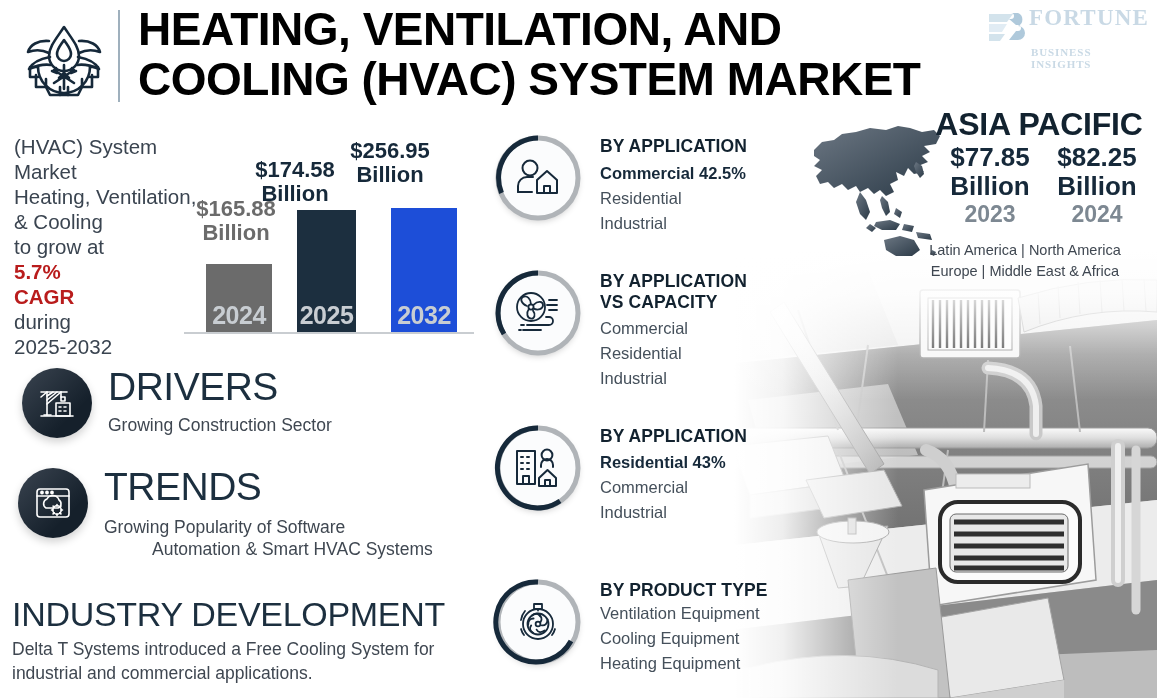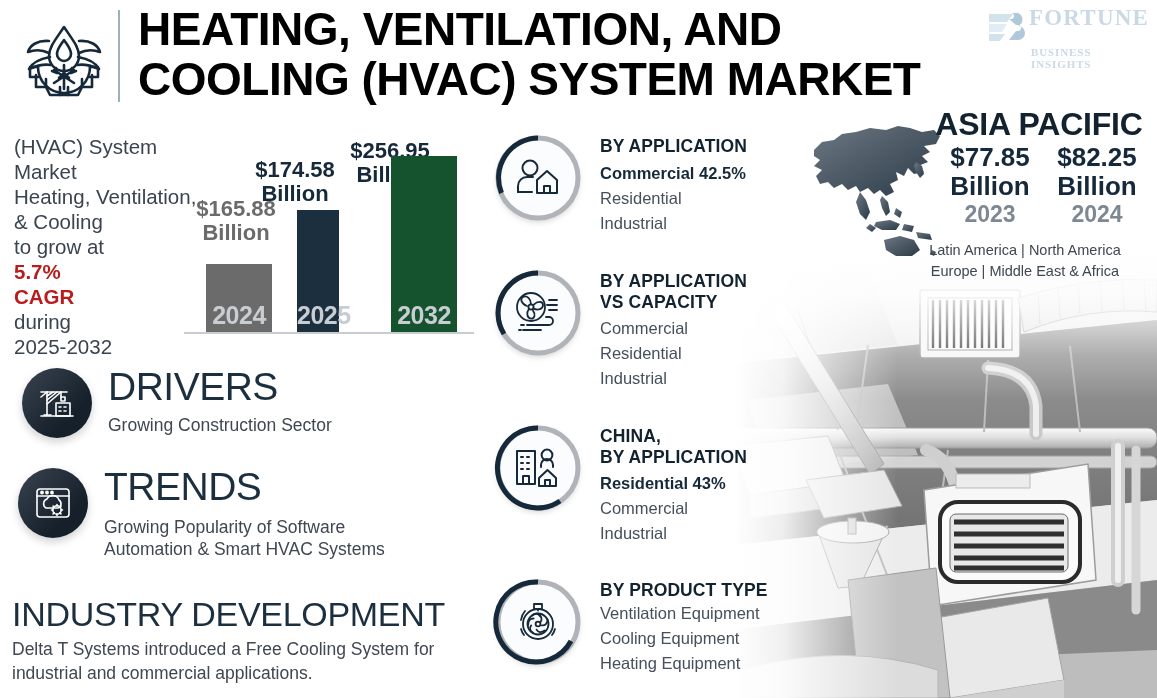--- a/index.html
+++ b/index.html
@@ -260,29 +260,29 @@
       <div>Billion</div>
     </div>
     <div class="bar" style="left:28px; width:66px; height:68px; background:#6b6b6b;">
       <div class="bar-year">2024</div>
     </div>
 
     <div class="bar-lbl" style="left:52px; top:18px; color:#16293a;">
       <div>$174.58</div>
       <div>Billion</div>
     </div>
-    <div class="bar" style="left:119px; width:42px; height:122px; background:#1c2f3f;">
+    <div class="bar" style="left:119px; width:59px; height:122px; background:#1c2f3f;">
       <div class="bar-year">2025</div>
     </div>
 
     <div class="bar-lbl" style="left:147px; top:-1px; color:#16293a;">
       <div>$256.95</div>
       <div>Billion</div>
     </div>
-    <div class="bar" style="left:213px; width:66px; height:176px; background:#14532d;">
+    <div class="bar" style="left:213px; width:66px; height:124px; background:#1d4ed8;">
       <div class="bar-year">2032</div>
     </div>
     <div class="axis"></div>
   </div>
 
   <div class="blk" style="left:22px; top:368px; width:420px; height:80px;">
     <div class="blk-ic">
       <svg width="40" height="40" viewBox="0 0 40 40" fill="none" stroke="#ffffff" stroke-width="1.6" stroke-linecap="round" stroke-linejoin="round">
         <path d="M4 9 H30"></path>
           <path d="M10 9 V32"></path>
@@ -309,21 +309,21 @@
           <circle cx="14" cy="9.5" r="1.1" fill="#fff"></circle>
         <circle cx="19" cy="9.5" r="1.1" fill="#fff"></circle>
         <path d="M13 25 a5 5 0 0 1 1-9 a6.5 6.5 0 0 1 12 1 a4.5 4.5 0 0 1 -1 8 Z"></path>
         <circle cx="24" cy="27" r="4.2"></circle>
         <path d="M24 21.5 v1.6 M24 30.9 v1.6 M18.5 27 h1.6 M27.9 27 h1.6
                  M20.1 23.1 l1.1 1.1 M26.8 29.8 l1.1 1.1 M27.9 23.1 l-1.1 1.1 M21.2 29.8 l-1.1 1.1"></path>
       </svg>
     </div>
     <div class="blk-h" style="top:-2px;">TRENDS</div>
     <div class="blk-p" style="top:48px;">Growing Popularity of Software</div>
-    <div class="blk-p" style="top:70px;">Automation &amp; Smart HVAC Systems</div>
+    <div class="blk-p" style="top:70px;margin-left:48px;">Automation &amp; Smart HVAC Systems</div>
   </div>
 
   <div class="indev-h">INDUSTRY DEVELOPMENT</div>
   <div class="indev-p">
     <div>Delta T Systems introduced a Free Cooling System for</div>
     <div>industrial and commercial applications.</div>
   </div>
 
   <div class="cat" style="top:132px;">
     <div class="cat-circ">
@@ -387,21 +387,20 @@
         <rect x="3" y="5" width="18" height="33"></rect>
         <path d="M7 11 h2 M13 11 h2 M7 17 h2 M13 17 h2 M7 23 h2 M13 23 h2"></path>
         <path d="M9 38 v-8 h6 v8"></path>
         <circle cx="33" cy="9" r="5.4"></circle>
         <path d="M27 21 v-2 a6 6 0 0 1 12 0 v2"></path>
         <path d="M25 32 L33.5 24 L42 32 V40 H25 Z"></path>
         <path d="M31 40 v-6 h5 v6"></path>
       </svg>
     </div>
     <div class="cat-txt">
-      <div class="cat-h">CHINA,</div>
       <div class="cat-h">BY APPLICATION</div>
       <div class="cat-li hi" style="margin-top:3px;">Residential  43%</div>
       <div class="cat-li">Commercial</div>
       <div class="cat-li">Industrial</div>
     </div>
   </div>
 
   <div class="cat" style="top:576px;">
     <div class="cat-circ">
       <div class="disc"></div>

